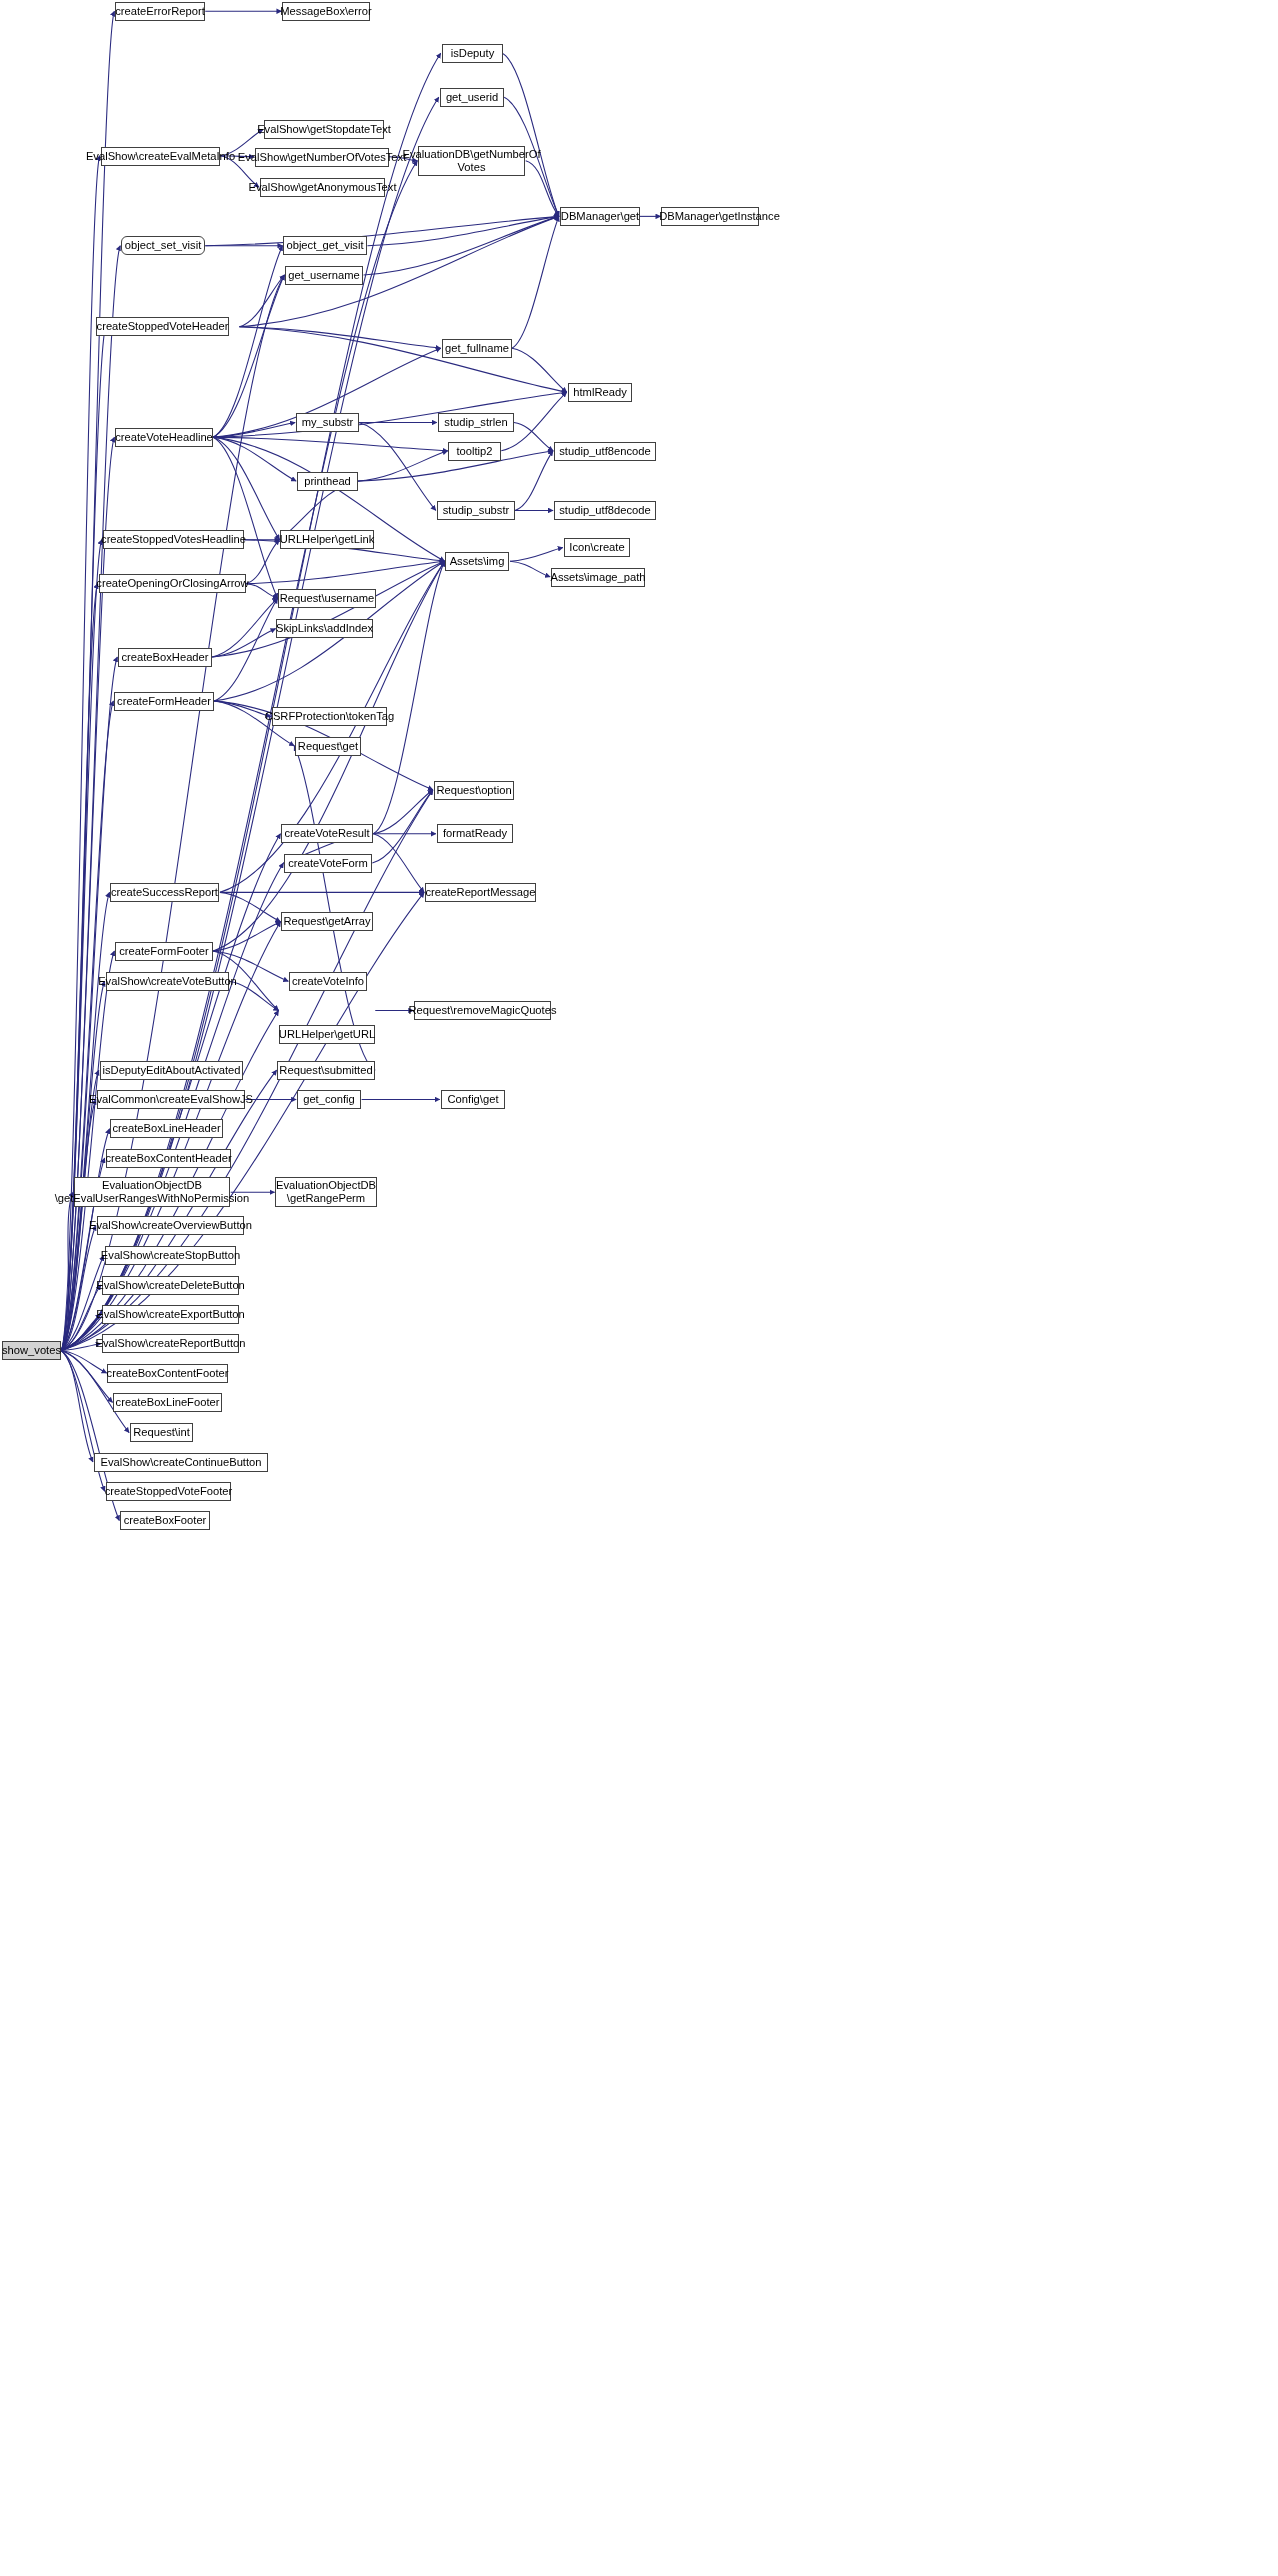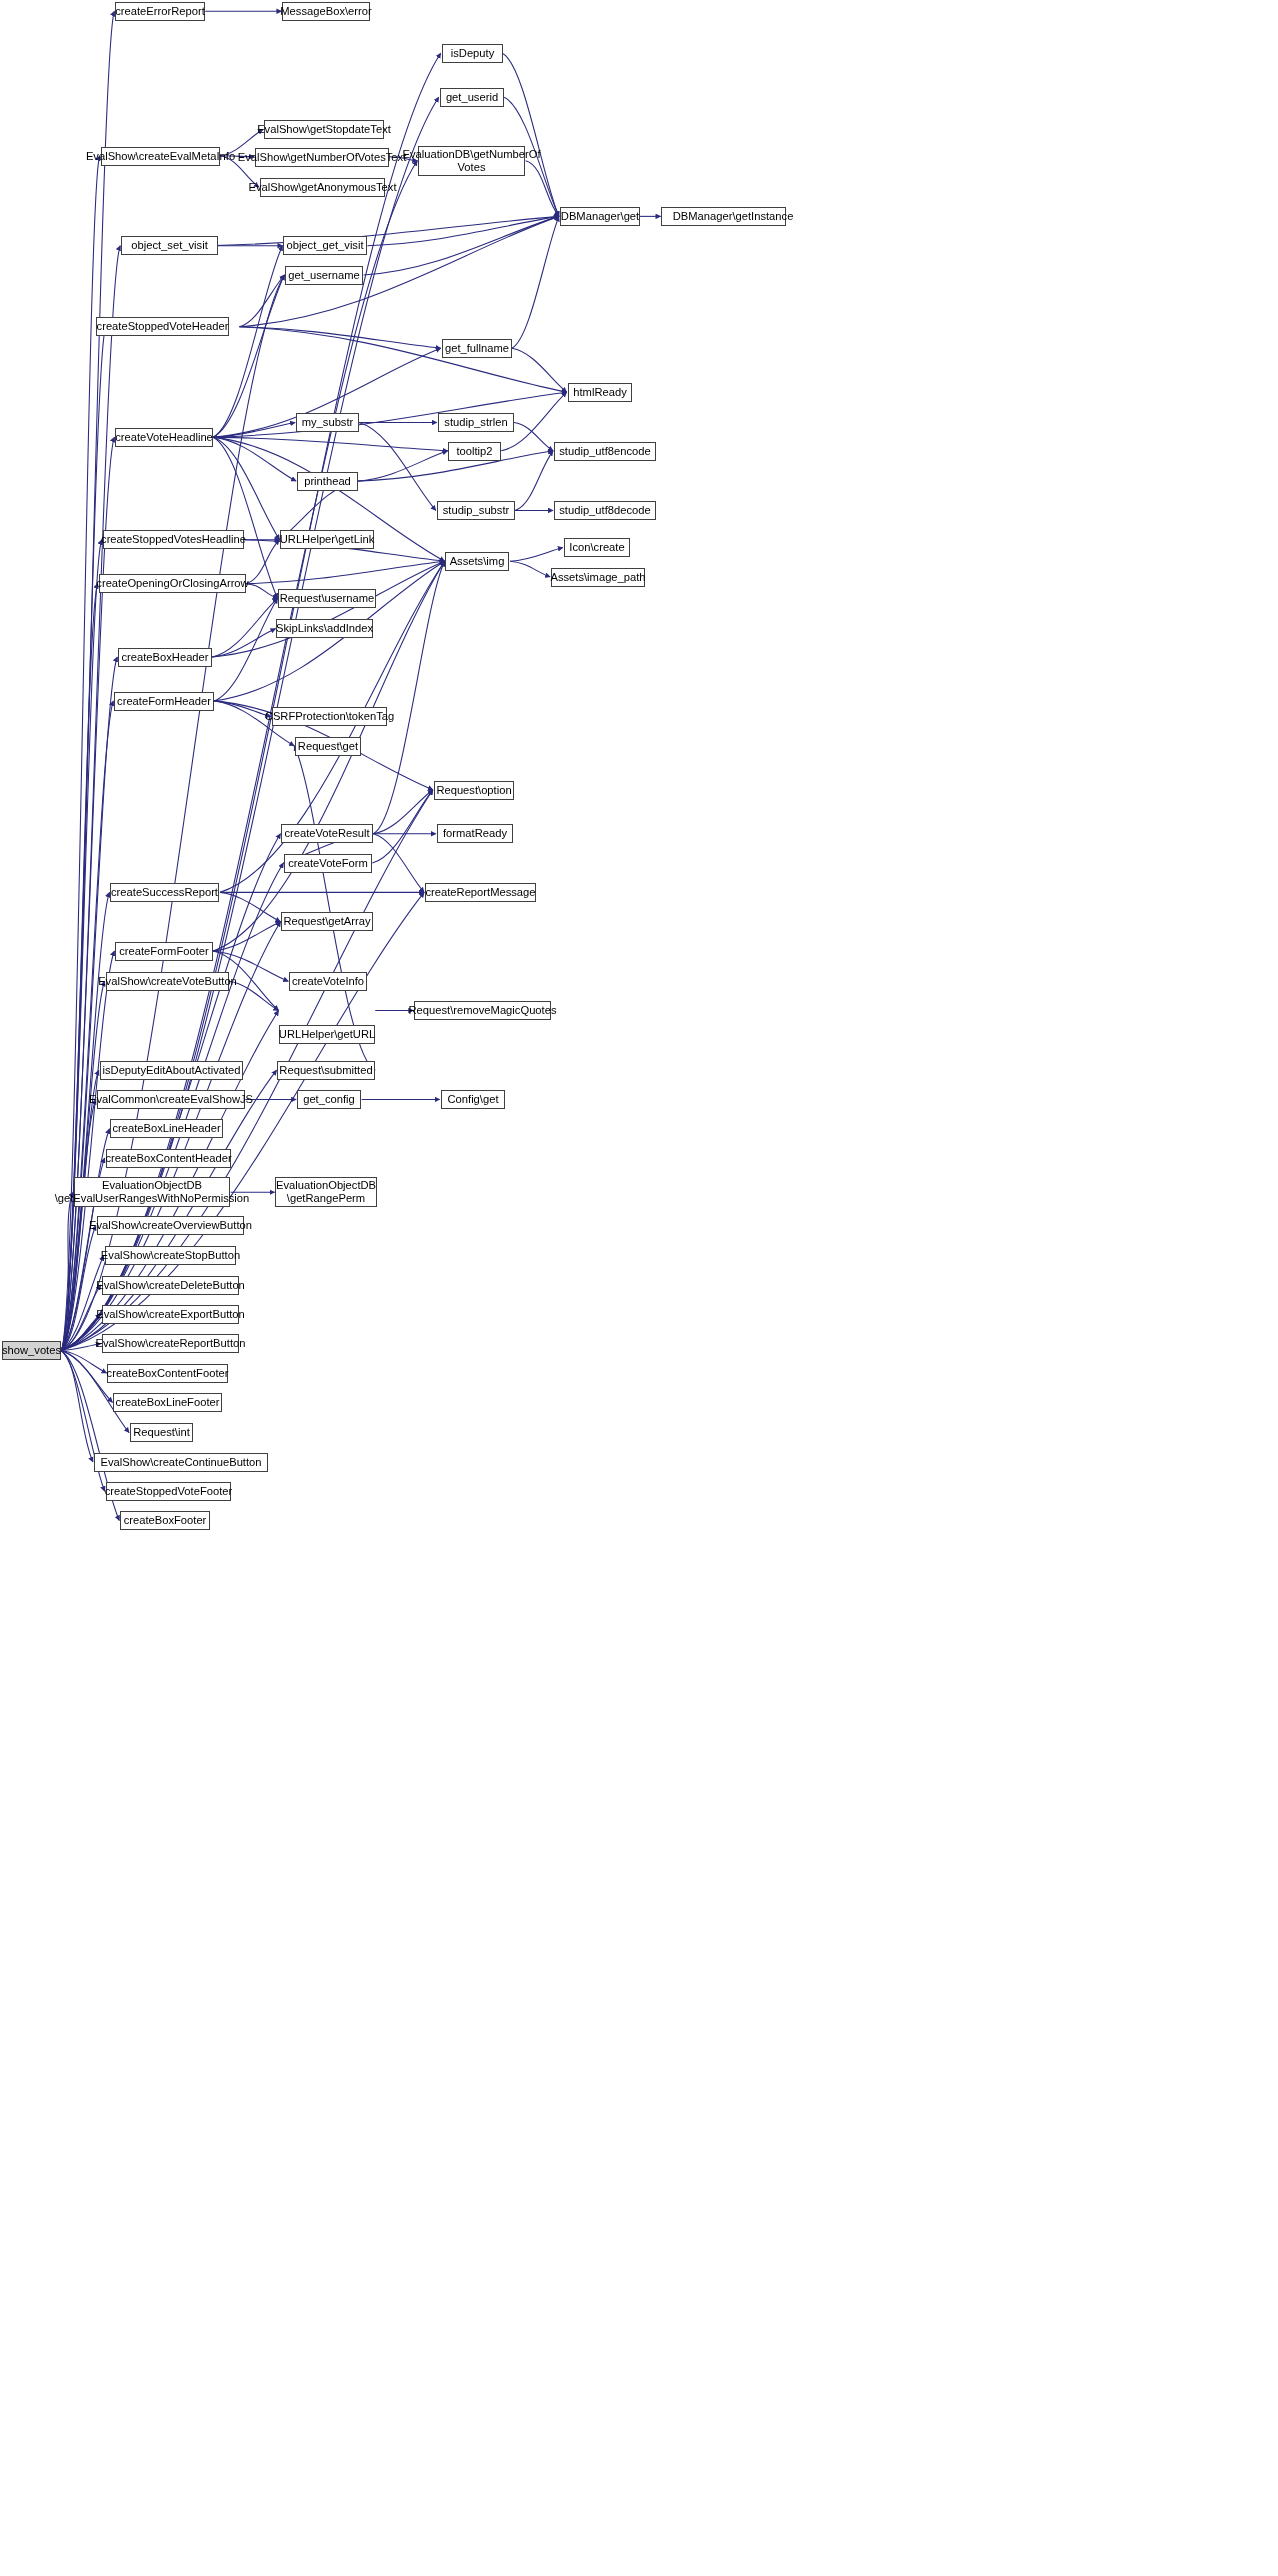--- a/index.html
+++ b/index.html
@@ -173,22 +173,22 @@
       <div class="node" style="left: 282px; top: 2px; width: 88px; height: 18.6px;">MessageBox\error</div>
       <div class="node" style="left: 442px; top: 44px; width: 61px; height: 18.6px;">isDeputy</div>
       <div class="node" style="left: 440px; top: 88px; width: 64px; height: 18.6px;">get_userid</div>
       <div class="node" style="left: 101px; top: 147px; width: 119px; height: 18.6px;">EvalShow\createEvalMetaInfo</div>
       <div class="node" style="left: 264px; top: 120px; width: 120px; height: 18.6px;">EvalShow\getStopdateText</div>
       <div class="node" style="left: 255px; top: 148px; width: 134px; height: 18.6px;">EvalShow\getNumberOfVotesText</div>
       <div class="node" style="left: 260px; top: 178px; width: 125px; height: 18.6px;">EvalShow\getAnonymousText</div>
       <div class="node" style="left: 418px; top: 146px; width: 107px; height: 30px;">EvaluationDB\getNumberOf
 Votes</div>
       <div class="node" style="left: 560px; top: 207px; width: 80px; height: 18.6px;">DBManager\get</div>
-      <div class="node" style="left: 661px; top: 207px; width: 125px; height: 18.6px; padding-left: 23px;">DBManager\getInstance</div>
-      <div class="node" style="left: 121px; top: 236px; width: 97px; height: 18.6px;">object_set_visit</div>
+      <div class="node" style="left: 661px; top: 207px; width: 98px; height: 18.6px; padding-left: 23px;">DBManager\getInstance</div>
+      <div class="node" style="left: 121px; top: 236px; width: 84px; height: 18.6px; border-radius: 6px;">object_set_visit</div>
       <div class="node" style="left: 283px; top: 236px; width: 84px; height: 18.6px;">object_get_visit</div>
       <div class="node" style="left: 285px; top: 266px; width: 78px; height: 18.6px;">get_username</div>
       <div class="node" style="left: 96px; top: 317px; width: 133px; height: 18.6px;">createStoppedVoteHeader</div>
       <div class="node" style="left: 442px; top: 339px; width: 70px; height: 18.6px;">get_fullname</div>
       <div class="node" style="left: 568px; top: 383px; width: 64px; height: 18.6px;">htmlReady</div>
       <div class="node" style="left: 115px; top: 428px; width: 98px; height: 18.6px;">createVoteHeadline</div>
       <div class="node" style="left: 296px; top: 413px; width: 63px; height: 18.6px;">my_substr</div>
       <div class="node" style="left: 438px; top: 413px; width: 76px; height: 18.6px;">studip_strlen</div>
       <div class="node" style="left: 448px; top: 442px; width: 53px; height: 18.6px;">tooltip2</div>
       <div class="node" style="left: 554px; top: 442px; width: 102px; height: 18.6px;">studip_utf8encode</div>

